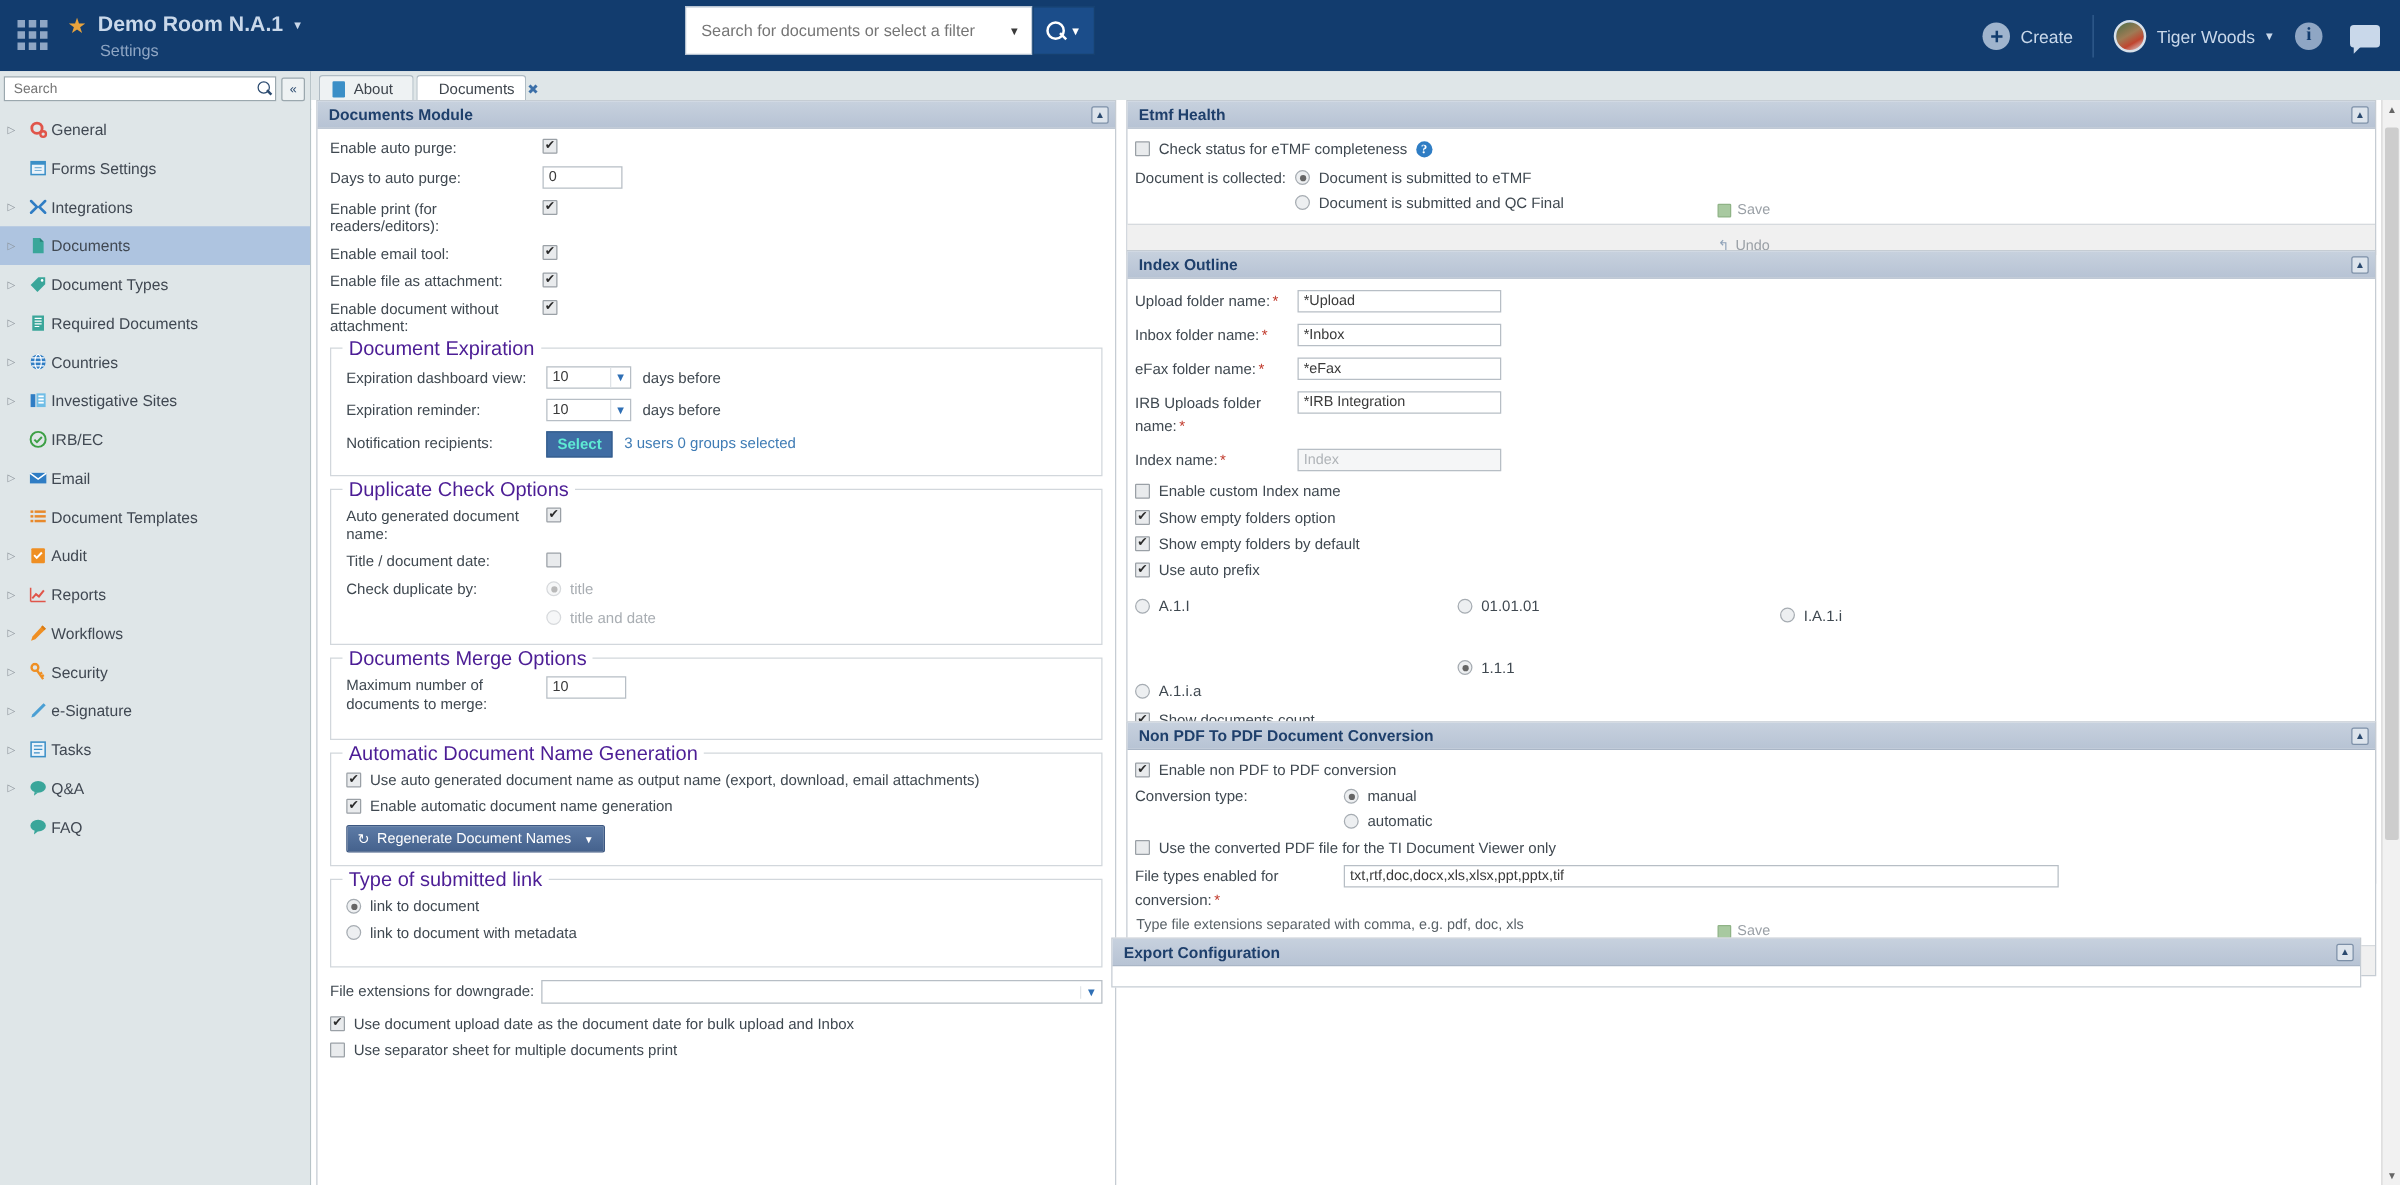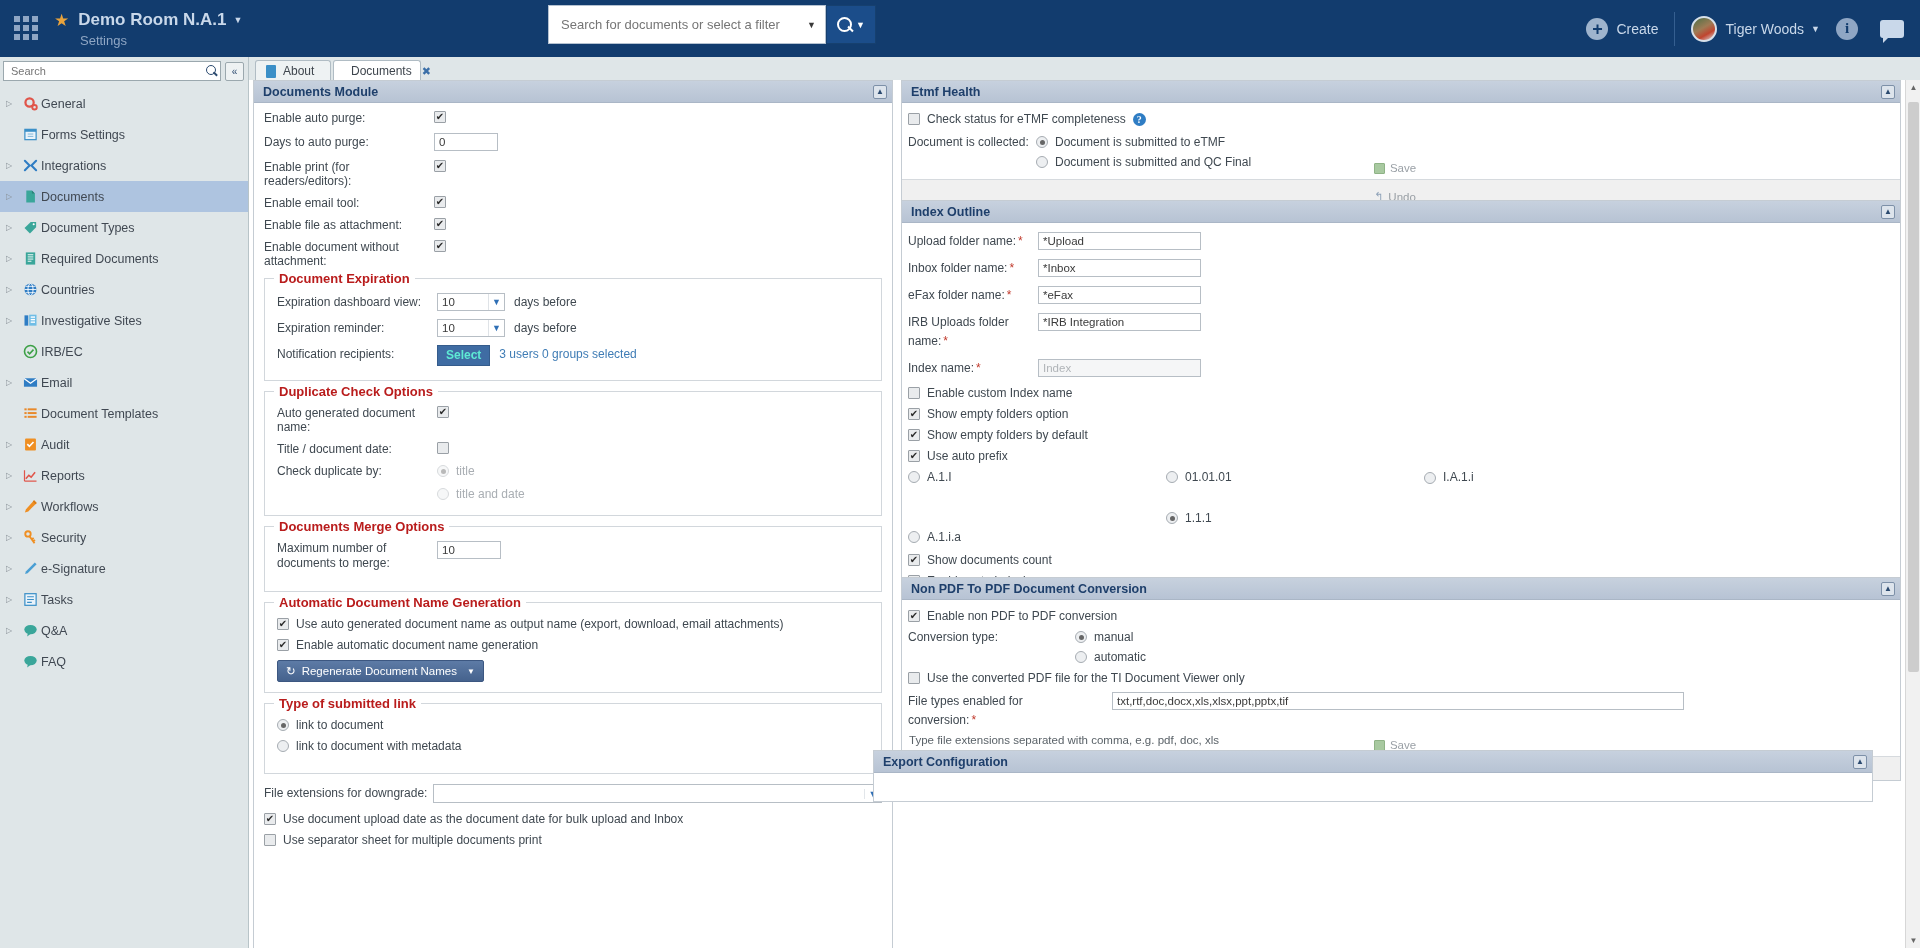--- a/index.html
+++ b/index.html
@@ -175,21 +175,21 @@
   }
   .rb.on::after { content:""; width: 5px; height: 5px; border-radius: 50%; background: #666; }
   .rb.dim { opacity: .45; }
 
   .fieldset {
     border: 1px solid #d2d7dc; margin: 6px 10px 10px 10px; padding: 14px 12px 10px 12px;
     position: relative;
   }
   .fslegend {
     position: absolute; top: -8px; left: 9px; background: #fff; padding: 0 5px;
-    font-size: 13px; color: #b91c1c; font-weight: bold;
+    font-size: 16px; color: #4c1d95;
   }
 
   .sel {
     height: 18px; width: 68px; border: 1px solid #b7bec5; background: #fff;
     display: inline-flex; align-items: center; justify-content: space-between;
     font-size: 11.5px; color: #3a3a3a; padding: 0 0 0 4px; cursor: pointer;
   }
   .sel .arrow {
     width: 16px; height: 16px; display:flex; align-items:center; justify-content:center;
     color: #2f6fb5; font-size: 9px; border-left: 1px solid #dfe3e7;
@@ -744,21 +744,21 @@
 
       <div style="display:grid;grid-template-columns:258px 258px 258px;row-gap:8px;margin-bottom:9px;">
         <span style="display:flex;align-items:center;gap:7px;">
           <span class="rb"></span>
           <span class="flabel">A.1.I</span>
         </span>
         <span style="display:flex;align-items:center;gap:7px;">
           <span class="rb"></span>
           <span class="flabel">01.01.01</span>
         </span>
-        <span style="display:flex;align-items:flex-end;gap:7px;">
+        <span style="display:flex;align-items:flex-start;gap:7px;margin-top:16px;">
           <span class="rb"></span>
           <span class="flabel">I.A.1.i</span>
         </span>
         <span style="display:flex;align-items:center;gap:7px;margin-top:38px;">
           <span class="rb"></span>
           <span class="flabel">A.1.i.a</span>
         </span>
         <span style="display:flex;align-items:center;gap:7px;">
           <span class="rb on"></span>
           <span class="flabel">1.1.1</span>
@@ -820,37 +820,37 @@
             <span class="flabel">automatic</span>
           </span>
         </span>
       </div>
       <div class="cbline">
         <span class="cb"></span>
         <span>Use the converted PDF file for the TI Document Viewer only</span>
       </div>
       <div class="frow" style="margin-bottom:4px">
         <span class="flabel" style="width:167px;line-height:19px"><span>File types enabled for conversion:</span><span class="req">*</span></span>
-        <input class="txt" type="text" style="width: 572px; margin-left: 37px;" value="txt,rtf,doc,docx,xls,xlsx,ppt,pptx,tif">
+        <input class="txt" type="text" style="width: 572px;" value="txt,rtf,doc,docx,xls,xlsx,ppt,pptx,tif">
       </div>
       <div style="font-size:11.5px;color:#5a6268;margin-left:1px;margin-bottom:4px">Type file extensions separated with comma, e.g. pdf, doc, xls</div>
     </div>
     <div class="panelfoot">
       <span class="footact">
         <span class="saveico"></span>
         <span>Save</span>
       </span>
       <span class="footact">
         <span class="undoico">↰</span>
         <span>Undo</span>
       </span>
     </div>
   </div>
 
-  <div class="panel" style="left:624px; top:670px; width:1000px; height:52px;">
+  <div class="panel" style="left:640px; top:670px; width:1000px; height:40px;">
     <div class="panelhdr">
       <span class="t">Export Configuration</span>
       <span class="collapsearrow">▲</span>
     </div>
   </div>
 
 </div>
 
 <div class="scrollbar">
   <div class="scrollarrow" style="top:0">▲</div>

